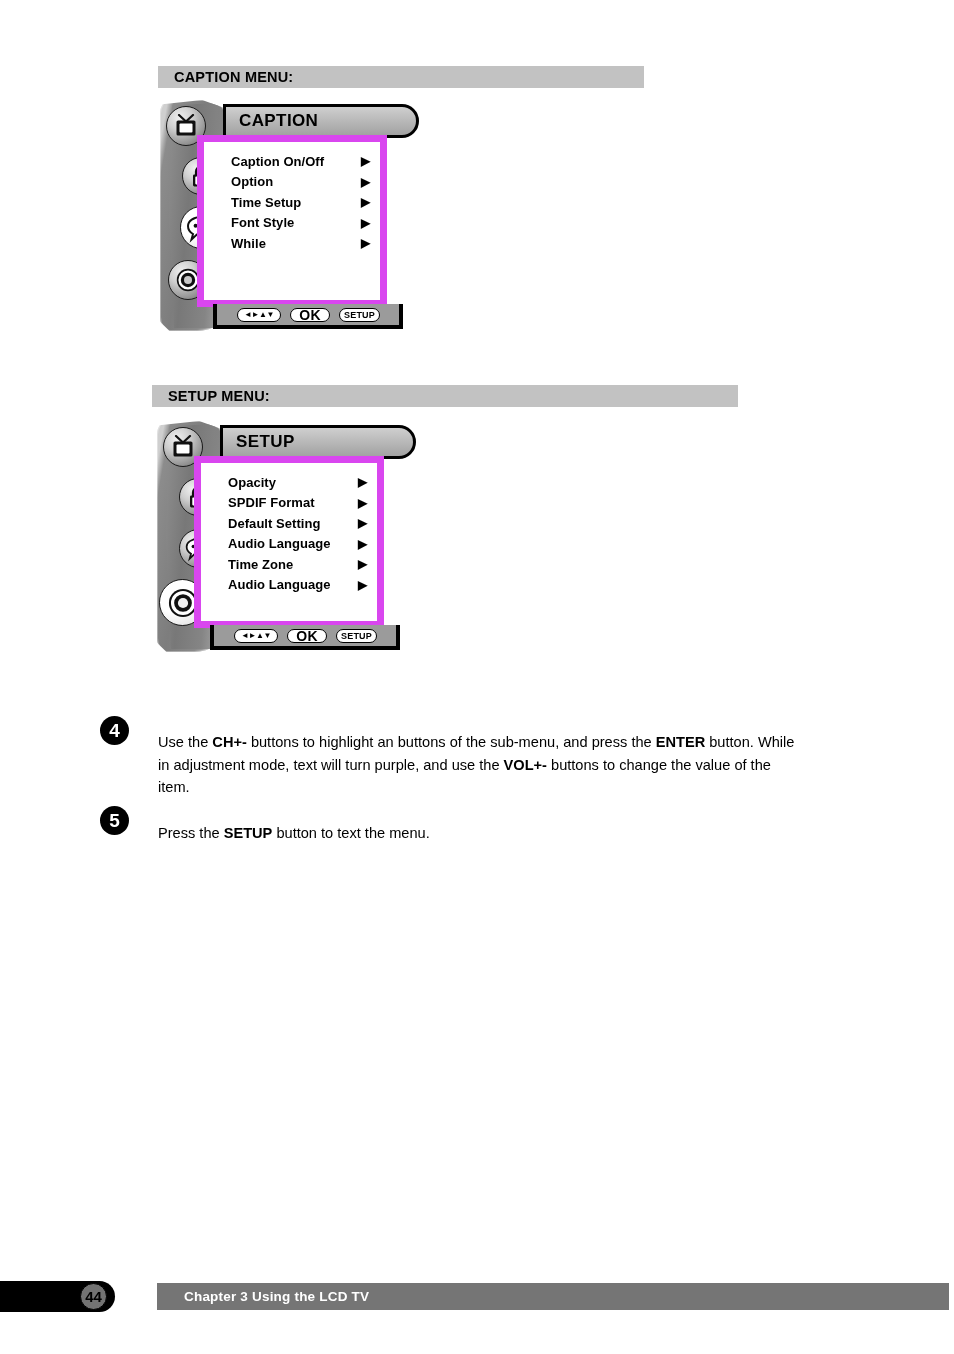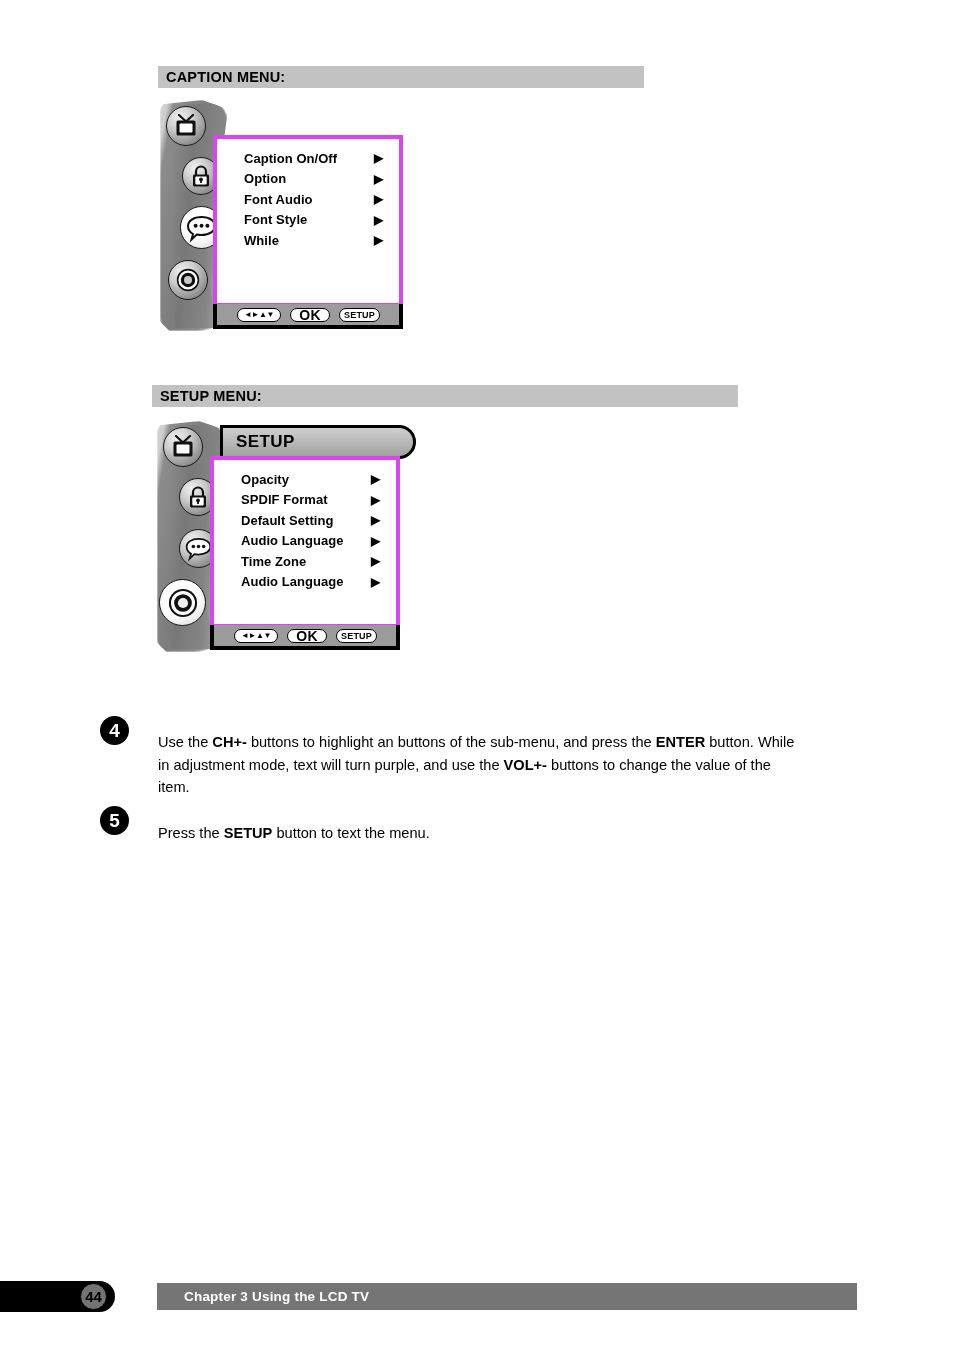--- a/index.html
+++ b/index.html
@@ -16,21 +16,21 @@
     overflow: hidden;
   }
 
   
   .section-header {
     position: absolute;
     background: #c2c2c2;
     height: 22px;
     display: flex;
     align-items: center;
-    padding-left: 8px;
+    padding-left: 16px;
     box-sizing: border-box;
     font-size: 14.5px;
     font-weight: bold;
     letter-spacing: 0.2px;
     color: #000;
   }
   #caption-header { left: 158px; top: 66px; width: 486px; }
   #setup-header   { left: 152px; top: 385px; width: 586px; }
 
   
@@ -97,26 +97,26 @@
     align-items: center;
     padding-left: 13px;
     font-size: 17px;
     font-weight: bold;
     letter-spacing: 0.4px;
   }
 
   
   .osd-body {
     position: absolute;
-    left: 53px;
+    left: 37px;
     top: 35px;
     width: 190px;
     height: 172px;
     background: #ffffff;
-    border: 4px solid #d946ef;
+    border: 7px solid #d946ef;
     box-sizing: border-box;
   }
   .menu-list {
     margin: 0;
     padding: 9px 0 0 27px;
     list-style: none;
   }
   .menu-row {
     display: flex;
     align-items: center;
@@ -217,21 +217,21 @@
     justify-content: center;
     font-size: 15px;
     font-weight: bold;
     border: 1px solid #000;
     box-sizing: border-box;
   }
   #footer-bar {
     position: absolute;
     left: 157px;
     top: 1283px;
-    width: 700px;
+    width: 792px;
     height: 27px;
     background: #757575;
     display: flex;
     align-items: center;
     padding-left: 27px;
     box-sizing: border-box;
     color: #ffffff;
     font-size: 13.5px;
     font-weight: bold;
     letter-spacing: 0.2px;
@@ -282,33 +282,36 @@
         <circle cx="14" cy="14" r="11.2"></circle>
       </g>
       <g stroke="#fff" stroke-width="2.4">
         <circle cx="14" cy="14" r="8.4" fill="none"></circle>
       </g>
       <circle cx="14" cy="14" r="5.6" fill="#111"></circle>
       <circle cx="14" cy="14" r="4" fill="#c8c8c8"></circle>
     </svg>
   </div>
 
+  <div class="osd-title">
+    <span>CAPTION</span>
+  </div>
 
   <div class="osd-body">
     <ul class="menu-list">
       <li class="menu-row">
         <span class="label">Caption On/Off</span>
         <span class="arrow">▶</span>
       </li>
       <li class="menu-row">
         <span class="label">Option</span>
         <span class="arrow">▶</span>
       </li>
       <li class="menu-row">
-        <span class="label">Font Audio</span>
+        <span class="label">Time Setup</span>
         <span class="arrow">▶</span>
       </li>
       <li class="menu-row">
         <span class="label">Font Style</span>
         <span class="arrow">▶</span>
       </li>
       <li class="menu-row">
         <span class="label">While</span>
         <span class="arrow">▶</span>
       </li>

